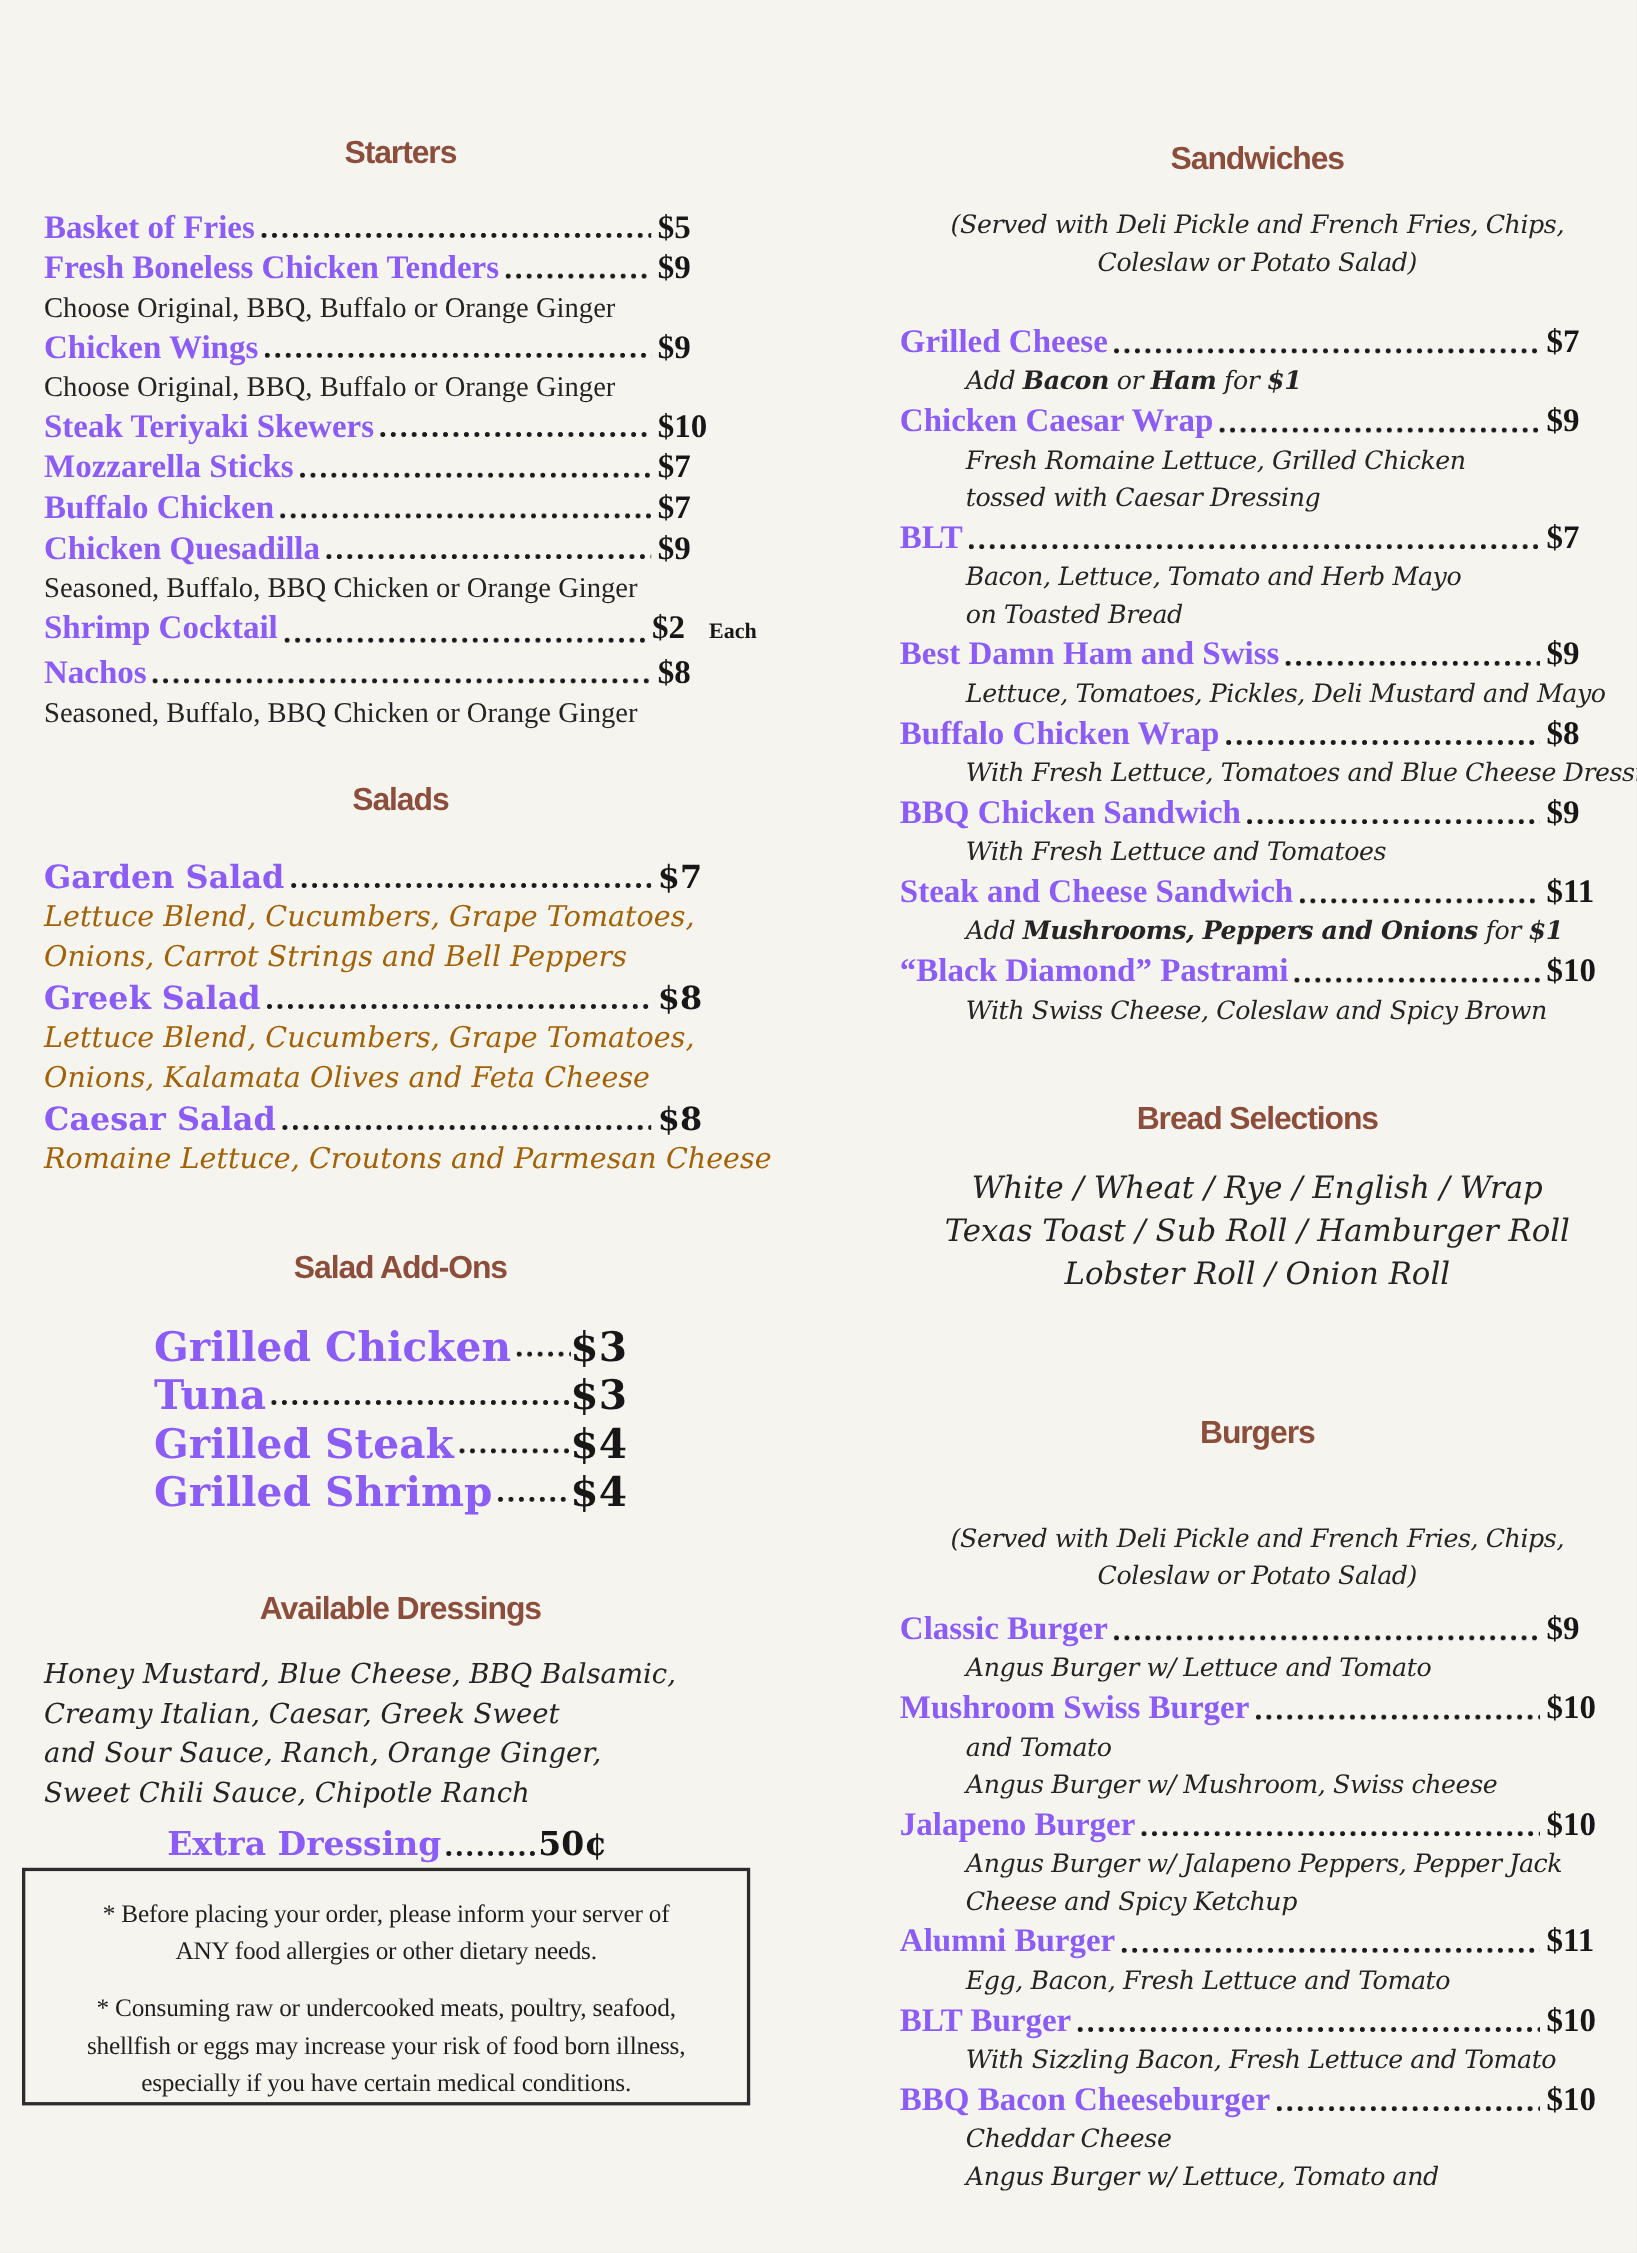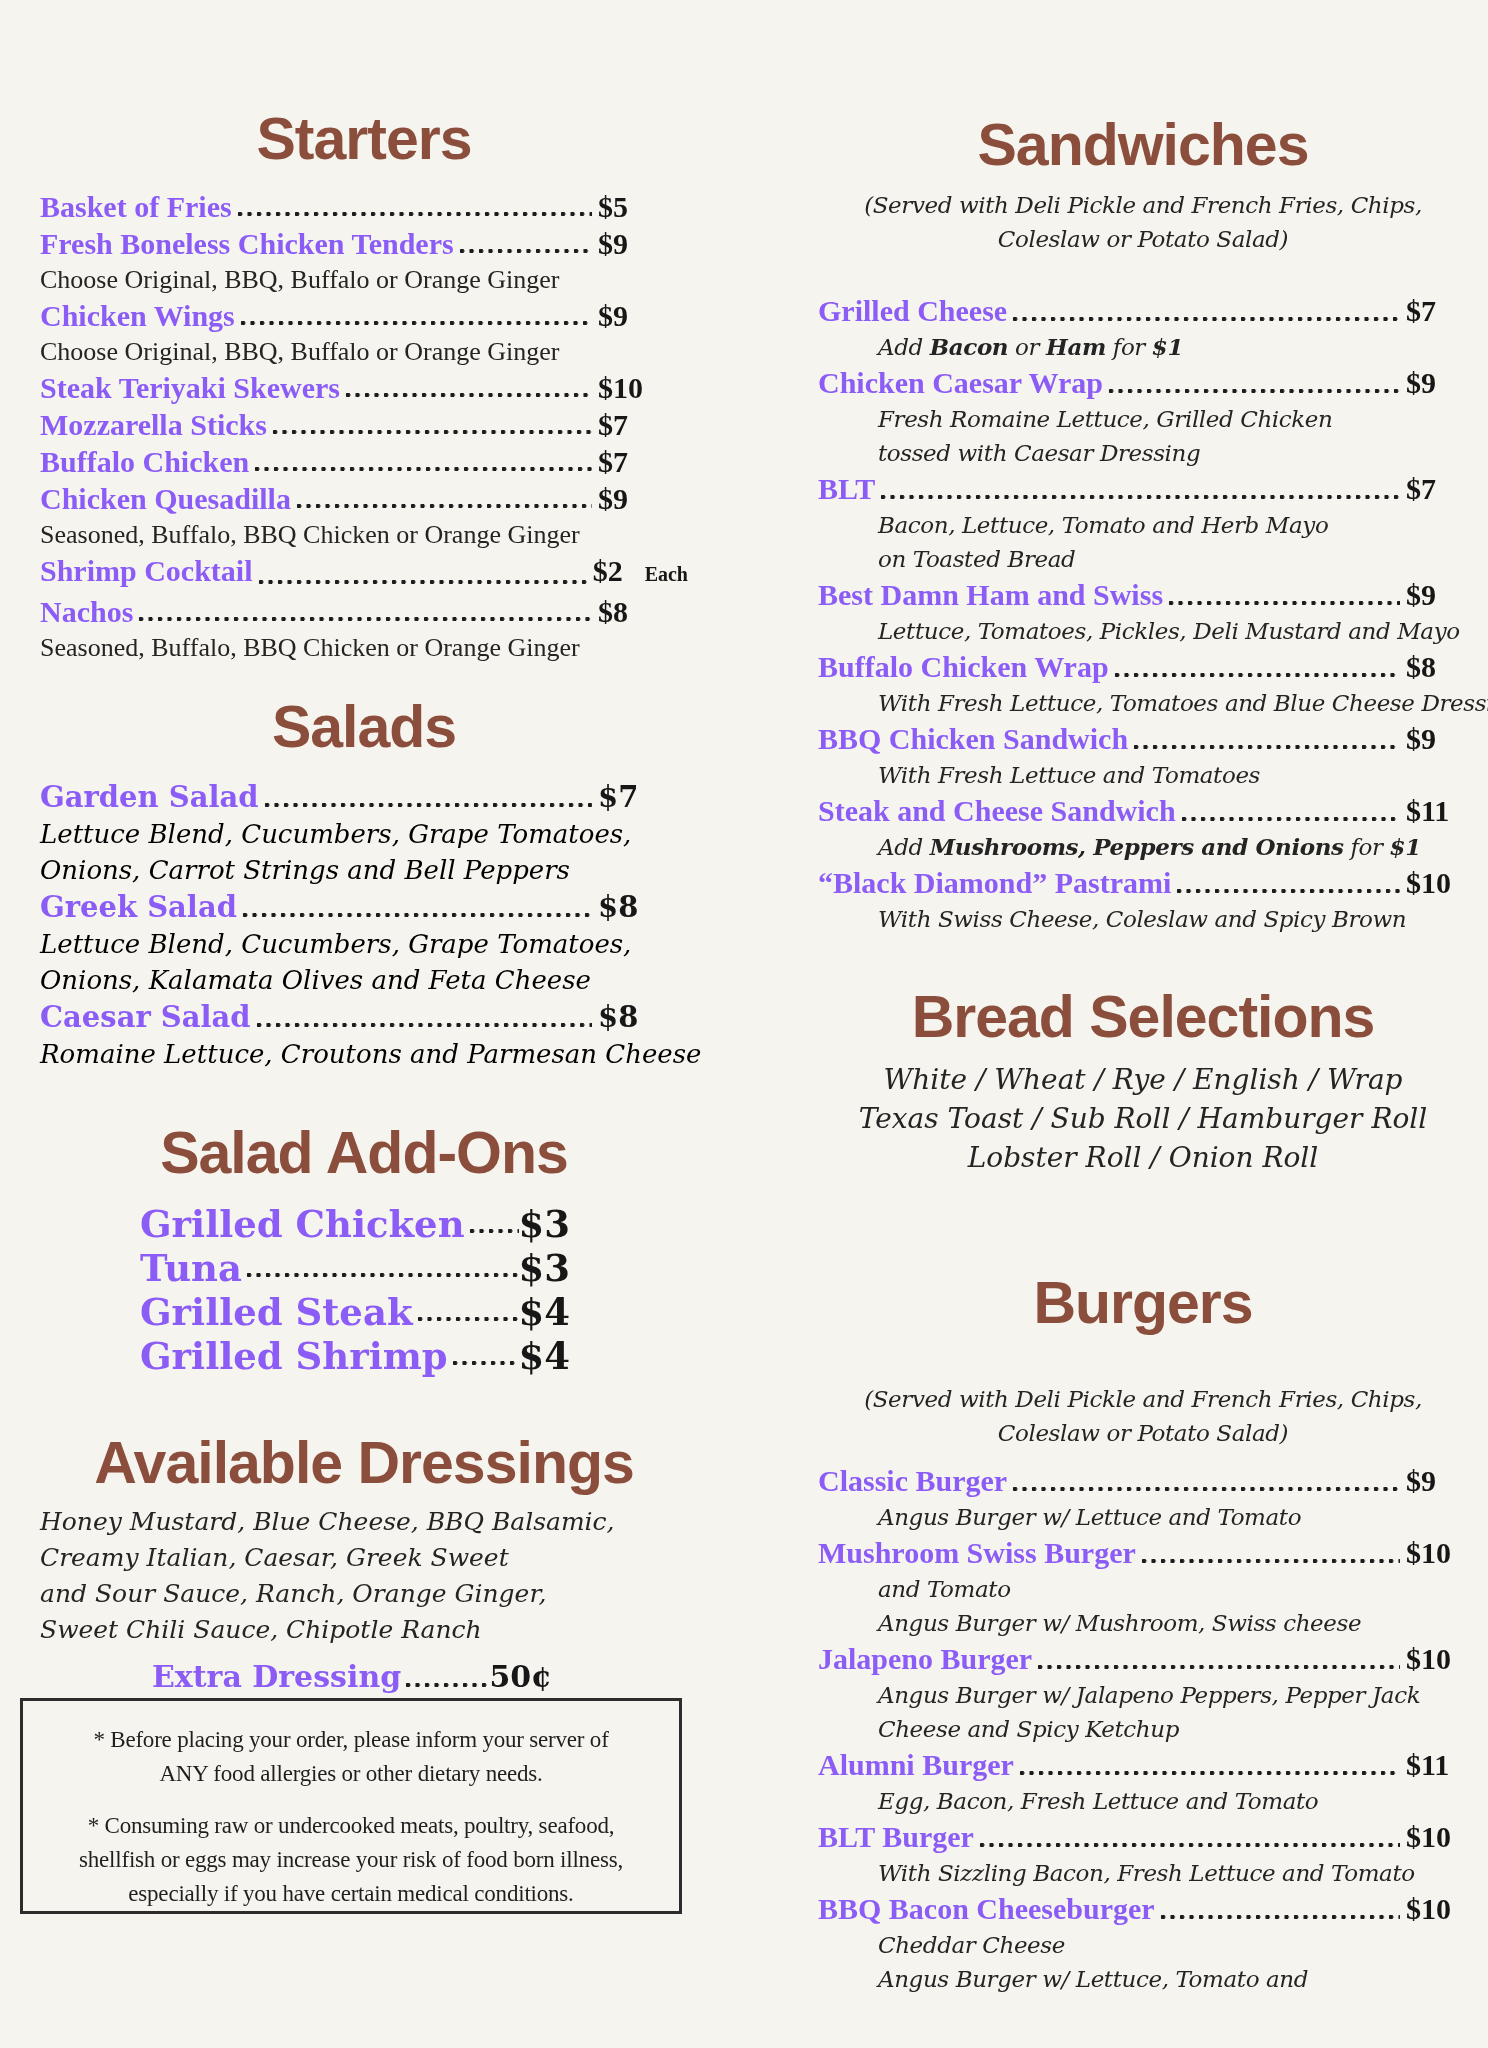--- a/index.html
+++ b/index.html
@@ -1,19 +1,19 @@
 <!DOCTYPE html>
 <html><head>
 <meta charset="utf-8">
 <style>
   html,body{margin:0;padding:0;background:#e9e7e1;}
   .sheet{position:relative;width:1488px;height:2048px;background:#f6f4ee;overflow:hidden;
          font-family:"Liberation Serif",serif;color:#1c1c1c;}
   .sec{position:absolute;}
-  .sec-title{font-family:"Liberation Sans",sans-serif;font-weight:bold;font-size:59px;line-height:54px;
+  .sec-title{font-family:"Liberation Sans",sans-serif;font-weight:bold;font-size:29px;line-height:54px;
              text-align:center;color:#8b4e3c;letter-spacing:-1px;margin:0;}
   
   .row{display:flex;align-items:baseline;}
   .nm{font-weight:bold;white-space:nowrap;color:#8b5cf6;}
   .dots{flex:1 1 auto;align-self:flex-end;height:6px;margin:0 6px 8px 5px;
         background-image:radial-gradient(circle at 3px 3px,#1b1b1b 2.1px,rgba(0,0,0,0) 2.5px);
         background-size:9.5px 6px;background-repeat:repeat-x;}
   .pr{font-weight:bold;white-space:nowrap;color:#171717;}
   .unit{font-size:20px;margin-left:22px;}
 
@@ -21,21 +21,21 @@
   #starters{left:40px;top:112px;width:648px;}
   #starters .list{margin-top:22px;}
   #starters .row{font-size:30px;line-height:37px;}
   #starters .pr{min-width:90px;}
   #starters .note{font:26px/35px "Liberation Serif",serif;color:#242424;white-space:nowrap;}
 
   #salads{left:40px;top:700px;width:648px;}
   #salads .list{margin-top:24px;}
   #salads .row{font-family:"DejaVu Serif",serif;font-size:29px;line-height:38px;}
   #salads .pr{min-width:90px;}
-  #salads .dline{font:italic 26px/36px "DejaVu Serif",serif;color:#000000;white-space:nowrap;}
+  #salads .dline{font:italic 26px/36px "DejaVu Serif",serif;color:#a16207;white-space:nowrap;}
 
   #addons{left:40px;top:1126px;width:648px;}
   #addons .list{margin:22px 0 0 100px;width:430px;}
   #addons .row{font-family:"DejaVu Serif",serif;font-size:37px;line-height:44px;}
   #addons .dots{margin:0 0 12px 4px;}
   #addons .pr{min-width:48px;}
 
   #dressings{left:40px;top:1436px;width:648px;}
   #dressings .lines{margin-top:14px;}
   #dressings .dline{font:italic 25px/36px "DejaVu Serif",serif;text-align:left;color:#242424;}

